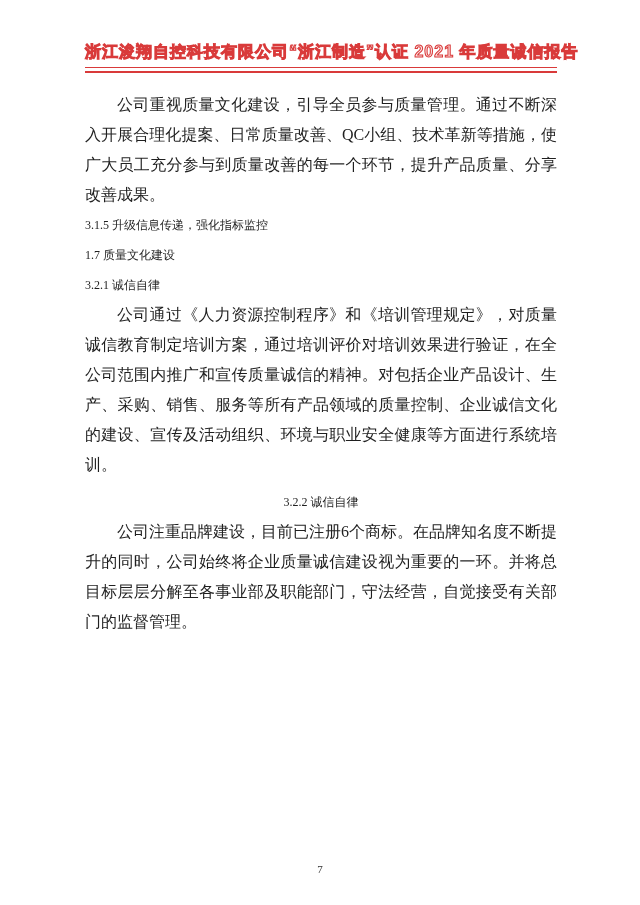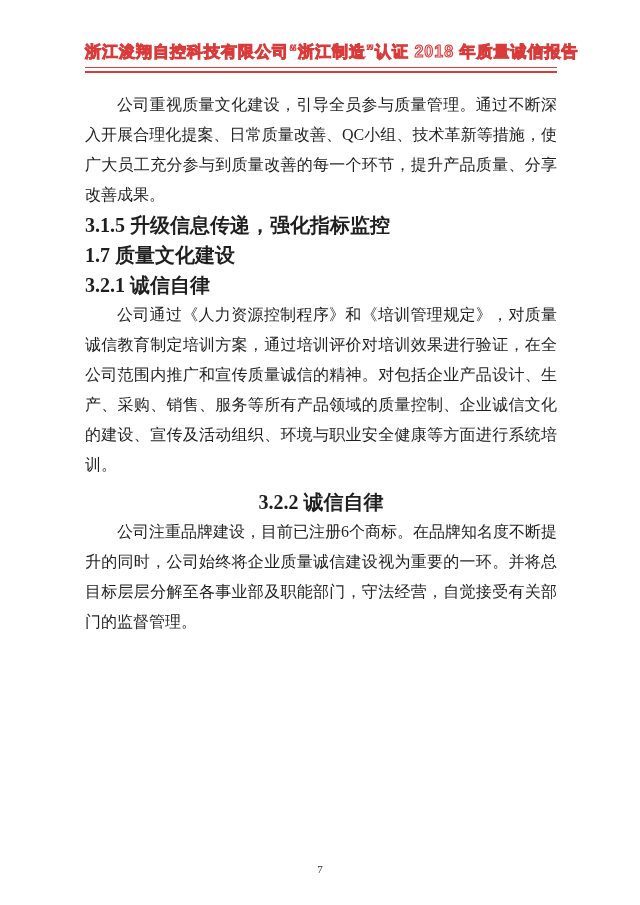--- a/index.html
+++ b/index.html
@@ -42,22 +42,22 @@
     line-height:30px;
     text-align:justify;
     color:var(--ink);
   }
   .para{
     margin:0;
     text-indent:2em;
   }
   .heading{
     margin:0;
-    font-size:20px;
-    font-weight:bold;
+    font-size:12px;
+    font-weight:normal;
     text-align:left;
     text-indent:0;
   }
   .heading.spaced{
     margin-top:7px;
     text-align:center;
   }
   
   .page-footer{
     position:absolute;left:0;right:0;bottom:30px;
@@ -68,21 +68,21 @@
   }
 </style>
 </head>
 <body>
 
 <div class="page">
 
   <header class="page-header">
     <div class="header-row">
       <span>浙江浚翔自控科技有限公司</span>
-      <span>“浙江制造”认证 2018 年质量诚信报告</span>
+      <span>“浙江制造”认证 2021 年质量诚信报告</span>
     </div>
     <div class="header-rule"></div>
   </header>
 
   <main class="doc-body">
     <p class="para">公司重视质量文化建设，引导全员参与质量管理。通过不断深入开展合理化提案、日常质量改善、QC小组、技术革新等措施，使广大员工充分参与到质量改善的每一个环节，提升产品质量、分享改善成果。</p>
     <h3 class="heading">3.1.5 升级信息传递，强化指标监控</h3>
     <h2 class="heading">1.7 质量文化建设</h2>
     <h3 class="heading">3.2.1 诚信自律</h3>
     <p class="para">公司通过《人力资源控制程序》和《培训管理规定》，对质量诚信教育制定培训方案，通过培训评价对培训效果进行验证，在全公司范围内推广和宣传质量诚信的精神。对包括企业产品设计、生产、采购、销售、服务等所有产品领域的质量控制、企业诚信文化的建设、宣传及活动组织、环境与职业安全健康等方面进行系统培训。</p>

